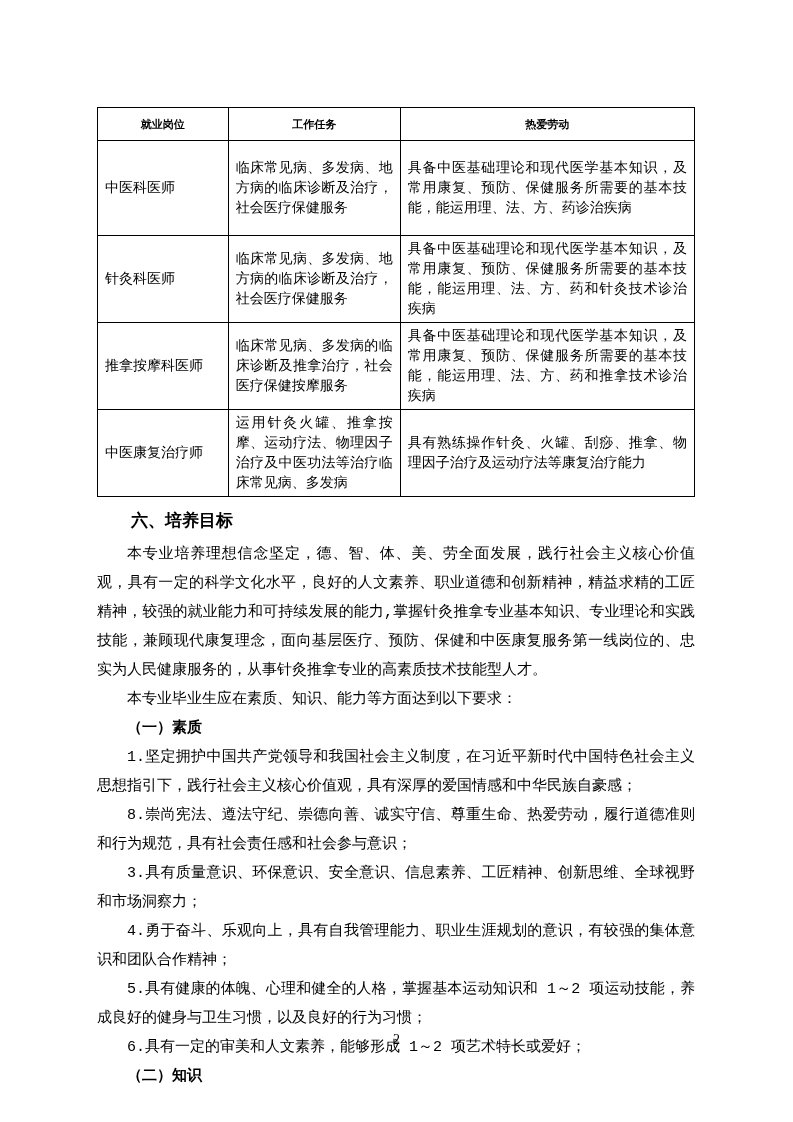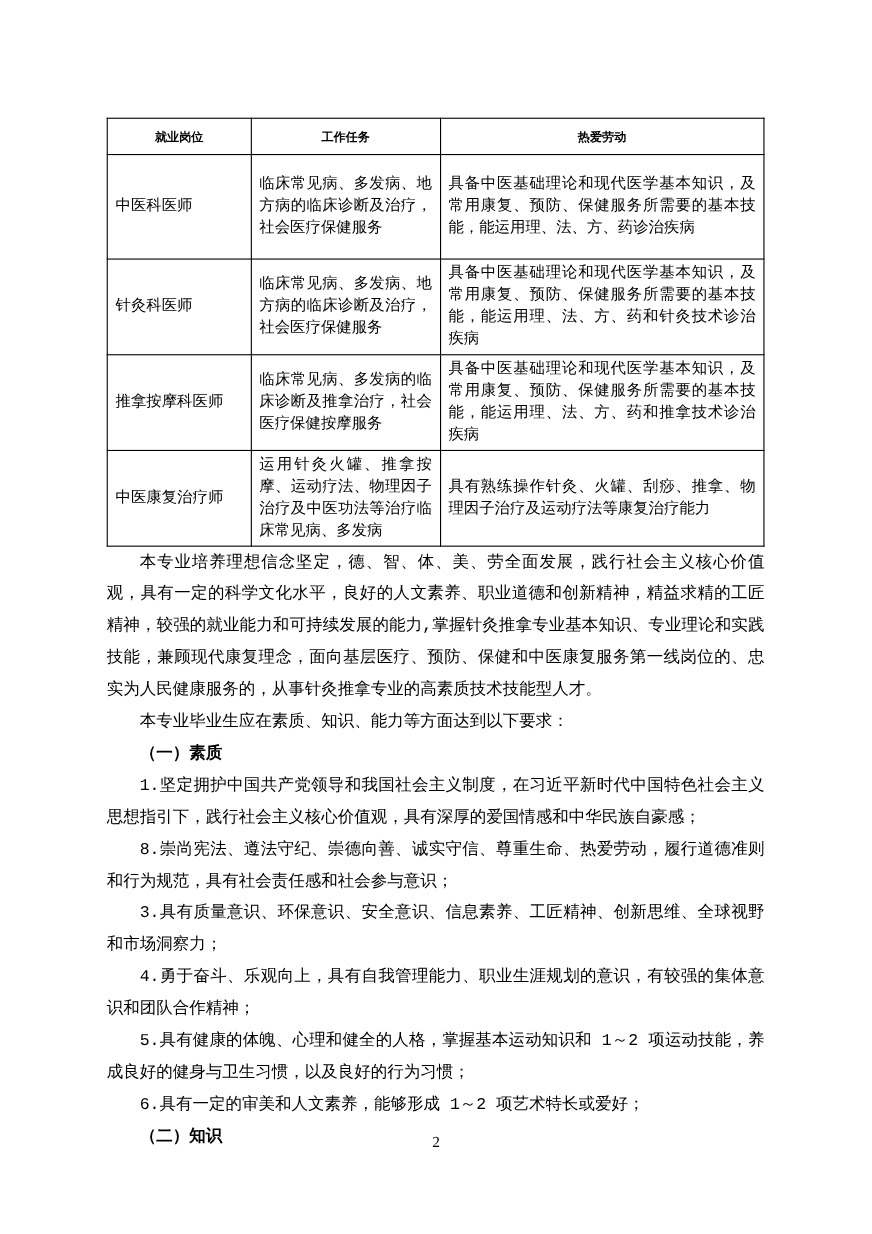--- a/index.html
+++ b/index.html
@@ -121,20 +121,21 @@
         <td>具备中医基础理论和现代医学基本知识，及常用康复、预防、保健服务所需要的基本技能，能运用理、法、方、药和推拿技术诊治疾病</td>
       </tr>
       <tr class="r4">
         <td class="pos">中医康复治疗师</td>
         <td>运用针灸火罐、推拿按摩、运动疗法、物理因子治疗及中医功法等治疗临床常见病、多发病</td>
         <td>具有熟练操作针灸、火罐、刮痧、推拿、物理因子治疗及运动疗法等康复治疗能力</td>
       </tr>
     </tbody>
   </table>
 
+  <h2 class="sec">六、培养目标</h2>
   <p class="body">本专业培养理想信念坚定，德、智、体、美、劳全面发展，践行社会主义核心价值观，具有一定的科学文化水平，良好的人文素养、职业道德和创新精神，精益求精的工匠精神，较强的就业能力和可持续发展的能力,掌握针灸推拿专业基本知识、专业理论和实践技能，兼顾现代康复理念，面向基层医疗、预防、保健和中医康复服务第一线岗位的、忠实为人民健康服务的，从事针灸推拿专业的高素质技术技能型人才。</p>
 
   <p class="body">本专业毕业生应在素质、知识、能力等方面达到以下要求：</p>
   <p class="subhead">（一）素质</p>
   <p class="body">1.坚定拥护中国共产党领导和我国社会主义制度，在习近平新时代中国特色社会主义思想指引下，践行社会主义核心价值观，具有深厚的爱国情感和中华民族自豪感；</p>
   <p class="body">8.崇尚宪法、遵法守纪、崇德向善、诚实守信、尊重生命、热爱劳动，履行道德准则和行为规范，具有社会责任感和社会参与意识；</p>
   <p class="body">3.具有质量意识、环保意识、安全意识、信息素养、工匠精神、创新思维、全球视野和市场洞察力；</p>
   <p class="body">4.勇于奋斗、乐观向上，具有自我管理能力、职业生涯规划的意识，有较强的集体意识和团队合作精神；</p>
   <p class="body">5.具有健康的体魄、心理和健全的人格，掌握基本运动知识和 1～2 项运动技能，养成良好的健身与卫生习惯，以及良好的行为习惯；</p>
   <p class="body">6.具有一定的审美和人文素养，能够形成 1～2 项艺术特长或爱好；</p>

